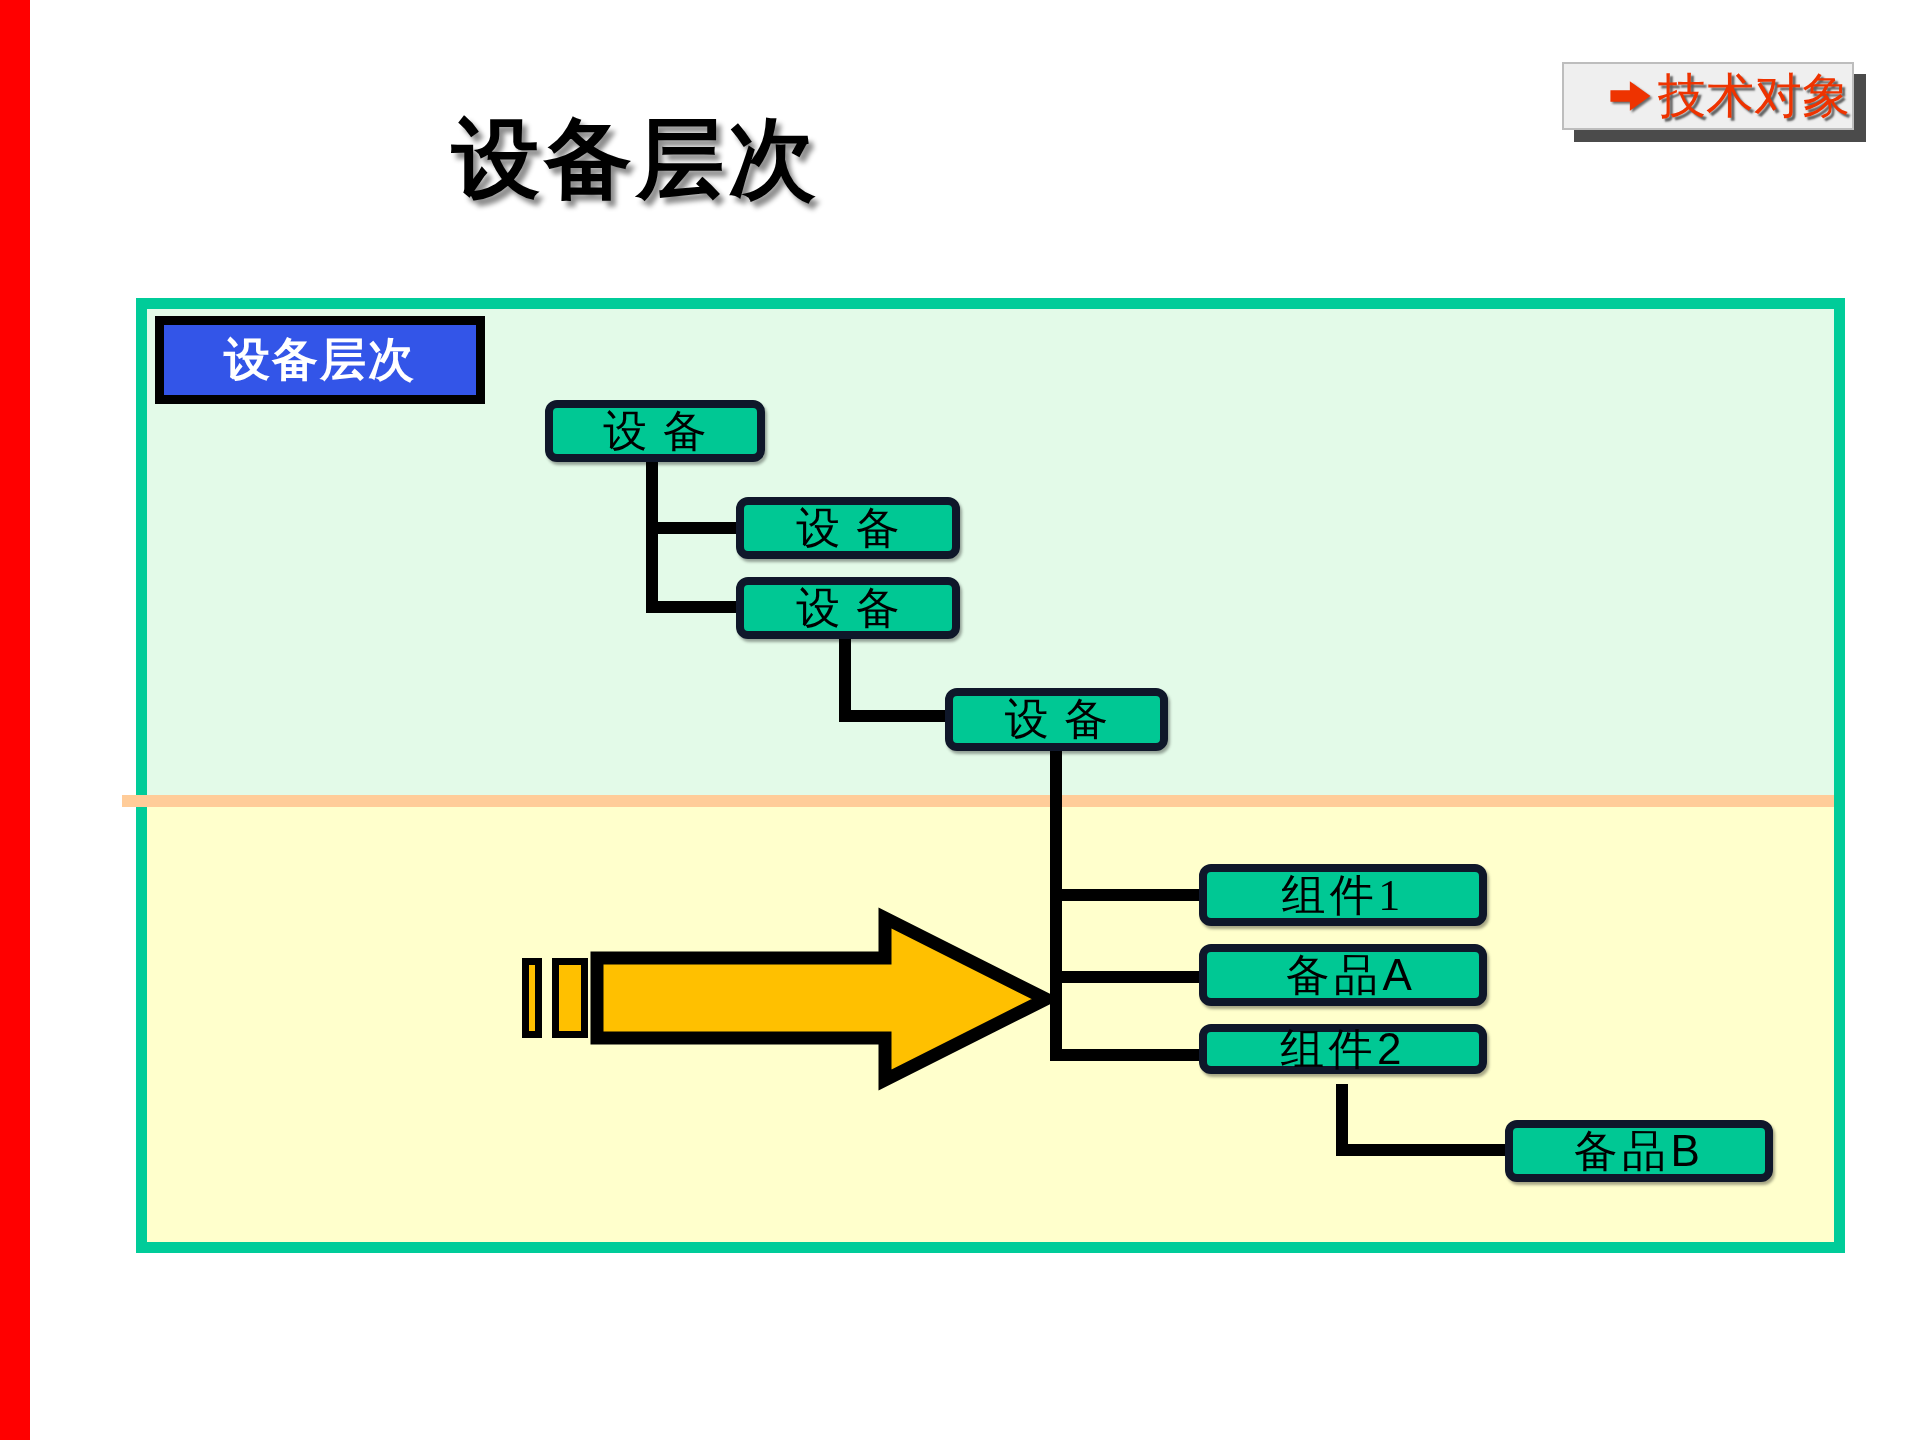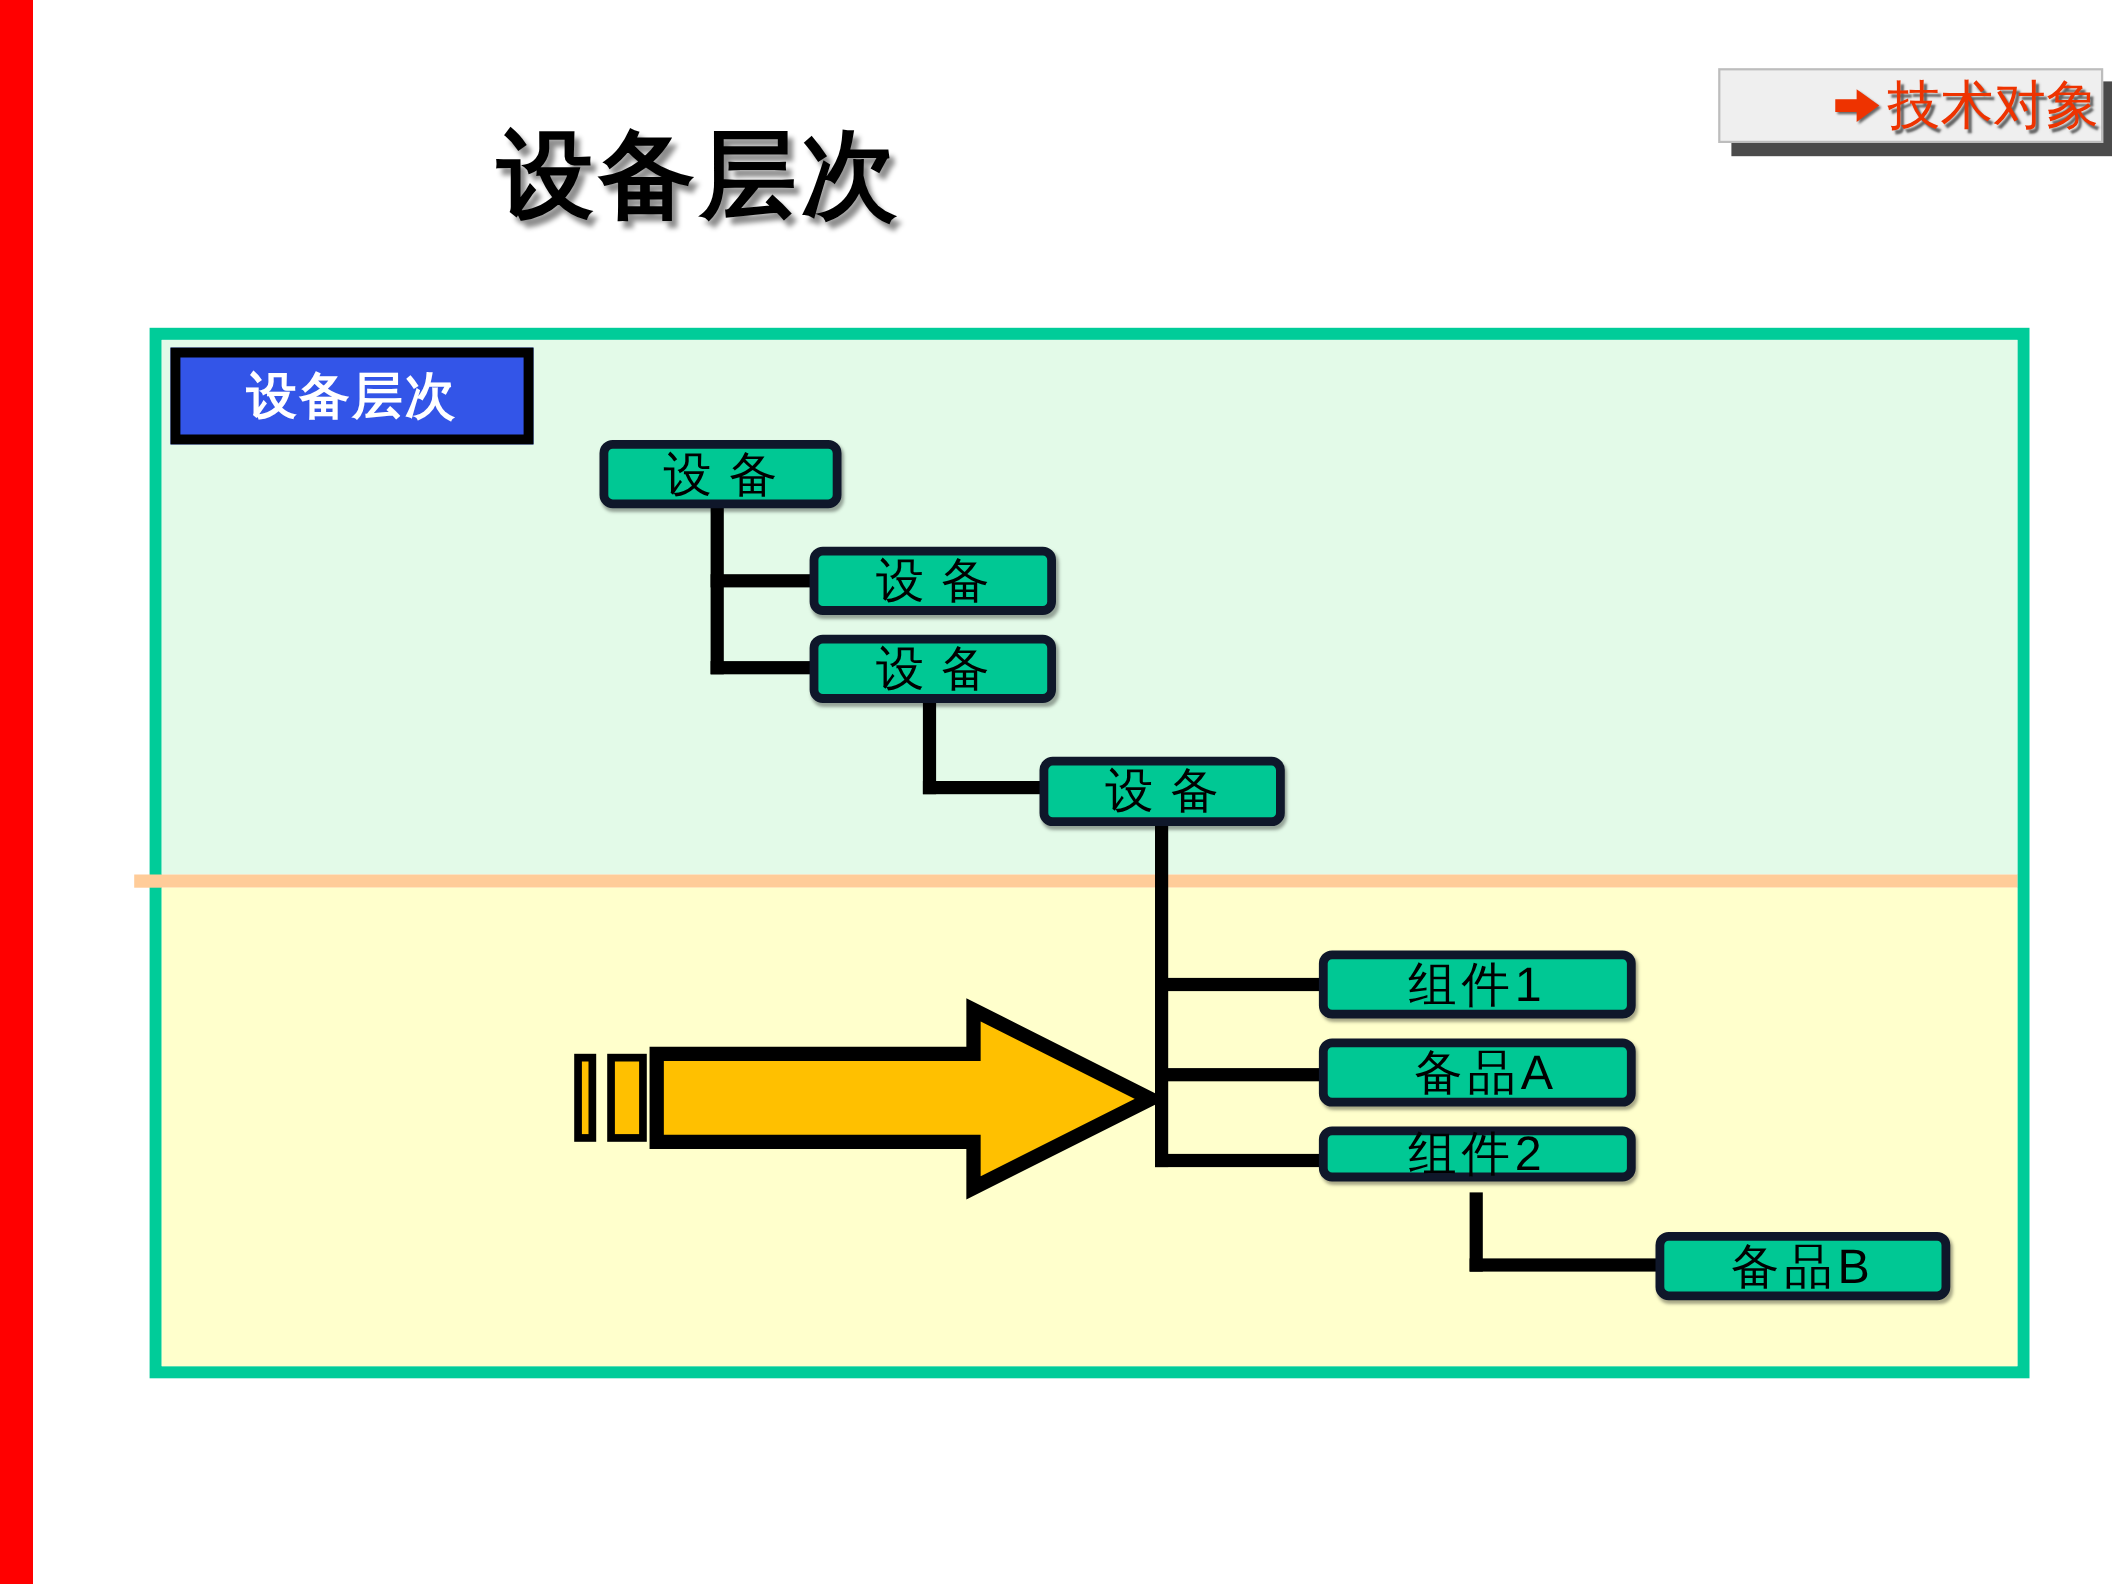--- a/index.html
+++ b/index.html
@@ -5,21 +5,21 @@
   html,body { margin:0; padding:0; background:#ffffff; }
   .stage { position:relative; width:1920px; height:1440px; background:#ffffff;
            overflow:hidden; font-family:"Liberation Sans", sans-serif; }
 
   .left-bar { position:absolute; left:0; top:0; width:30px; height:1440px; background:#FF0000; }
 
   .title { position:absolute; left:452px; top:100px; font-family:"DejaVu Serif", serif;
            font-weight:bold; font-size:88px; letter-spacing:4px; color:#000;
            text-shadow:5px 6px 5px rgba(0,0,0,0.45); white-space:nowrap; }
 
-  .corner { position:absolute; left:1562px; top:62px; width:350px; height:68px;
+  .corner { position:absolute; left:1562px; top:62px; width:292px; height:68px;
             background:#EFEFEF; border:2px solid #bdbdbd; box-sizing:border-box;
             box-shadow:12px 12px 0 #4b4b4b;
             display:flex; align-items:center; justify-content:flex-end; gap:6px; padding-right:2px; }
   .corner-label { font-size:48px; color:#EE3300; white-space:nowrap;
                   text-shadow:3px 3px 2px rgba(70,70,70,0.85); }
   .red-arrow { width:42px; height:32px; flex:0 0 auto;
                filter:drop-shadow(2px 2px 1px rgba(70,70,70,0.8)); }
 
   .container { position:absolute; left:136px; top:298px; width:1709px; height:955px;
                border:11px solid #00CC99; box-sizing:border-box; }
@@ -48,21 +48,21 @@
   .c4h { left:1336px; top:1144px; width:175px; height:12px; }
 
   .node { position:absolute; box-sizing:border-box; background:#00C894; border:8px solid #0f172a;
           border-radius:12px; display:flex; align-items:center; justify-content:center;
           font-size:44px; color:#000; z-index:3; box-shadow:2px 3px 3px rgba(0,0,0,0.35); }
   .node.sp { letter-spacing:0.35em; text-indent:0.35em; }
   .n1 { left:545px;  top:400px;  width:220px; height:62px; }
   .n2 { left:736px;  top:497px;  width:224px; height:62px; }
   .n3 { left:736px;  top:577px;  width:224px; height:62px; }
   .n4 { left:945px;  top:688px;  width:223px; height:63px; }
-  .k1 { left:1199px; top:864px;  width:288px; height:62px; letter-spacing:0.1em; }
+  .k1 { left:1199px; top:864px;  width:288px; height:62px; letter-spacing:0.1em;font-family:Liberation Serif, serif; }
   .kA { left:1199px; top:944px;  width:288px; height:62px; letter-spacing:0.1em; }
   .k2 { left:1199px; top:1024px; width:288px; height:50px; letter-spacing:0.1em; }
   .kB { left:1505px; top:1120px; width:268px; height:62px; letter-spacing:0.1em; }
 
   .arrow-svg { position:absolute; left:515px; top:910px; width:545px; height:180px;
                overflow:visible; z-index:2; }
   .arrow-label { position:absolute; left:598px; top:956px; width:292px; height:82px;
                  display:flex; align-items:center; justify-content:center;
                  font-size:44px; color:#000; z-index:3; white-space:nowrap; }
 </style>

